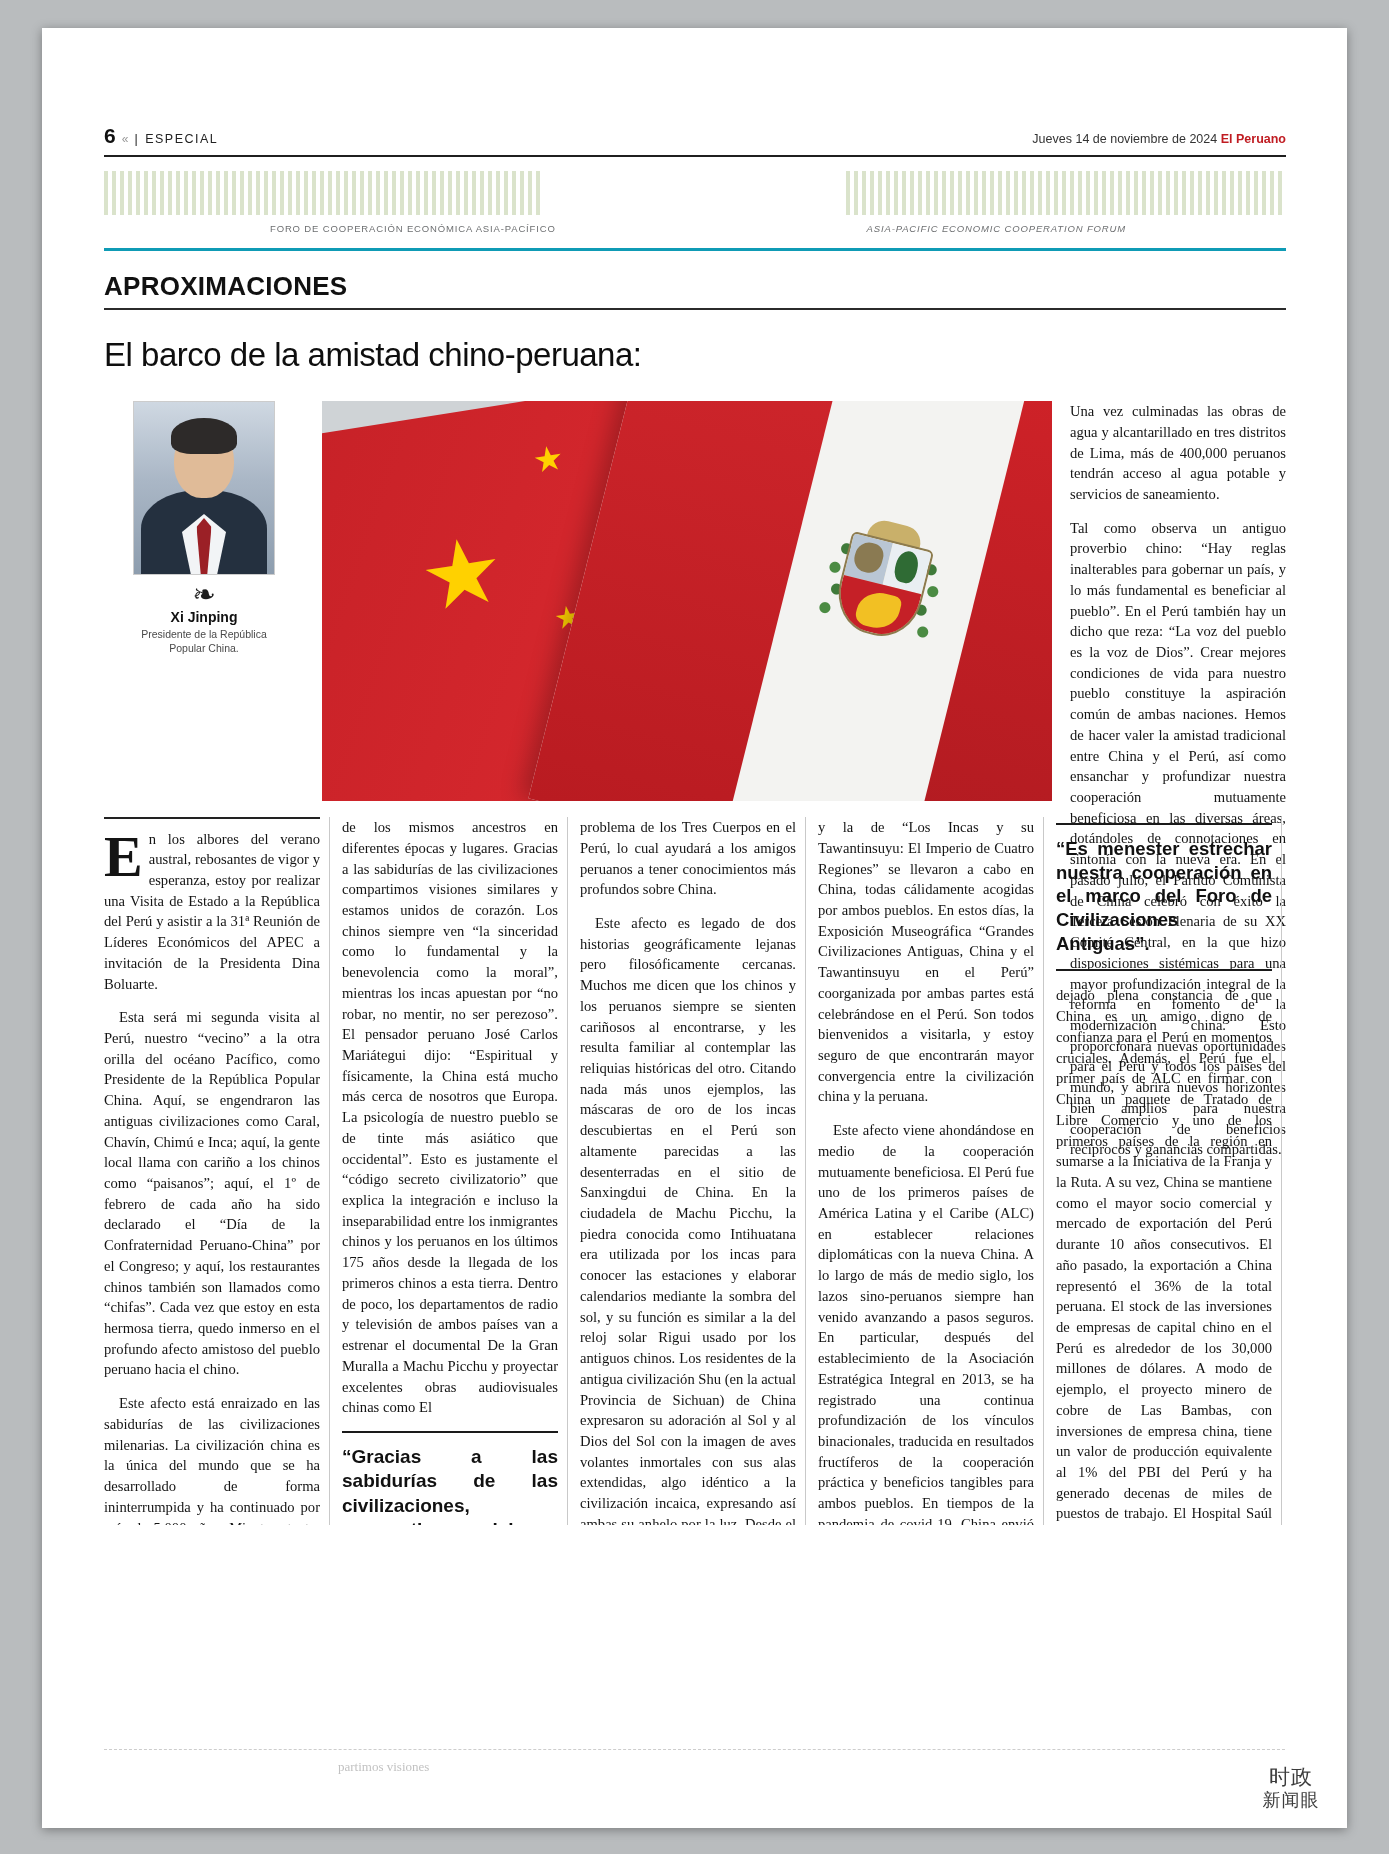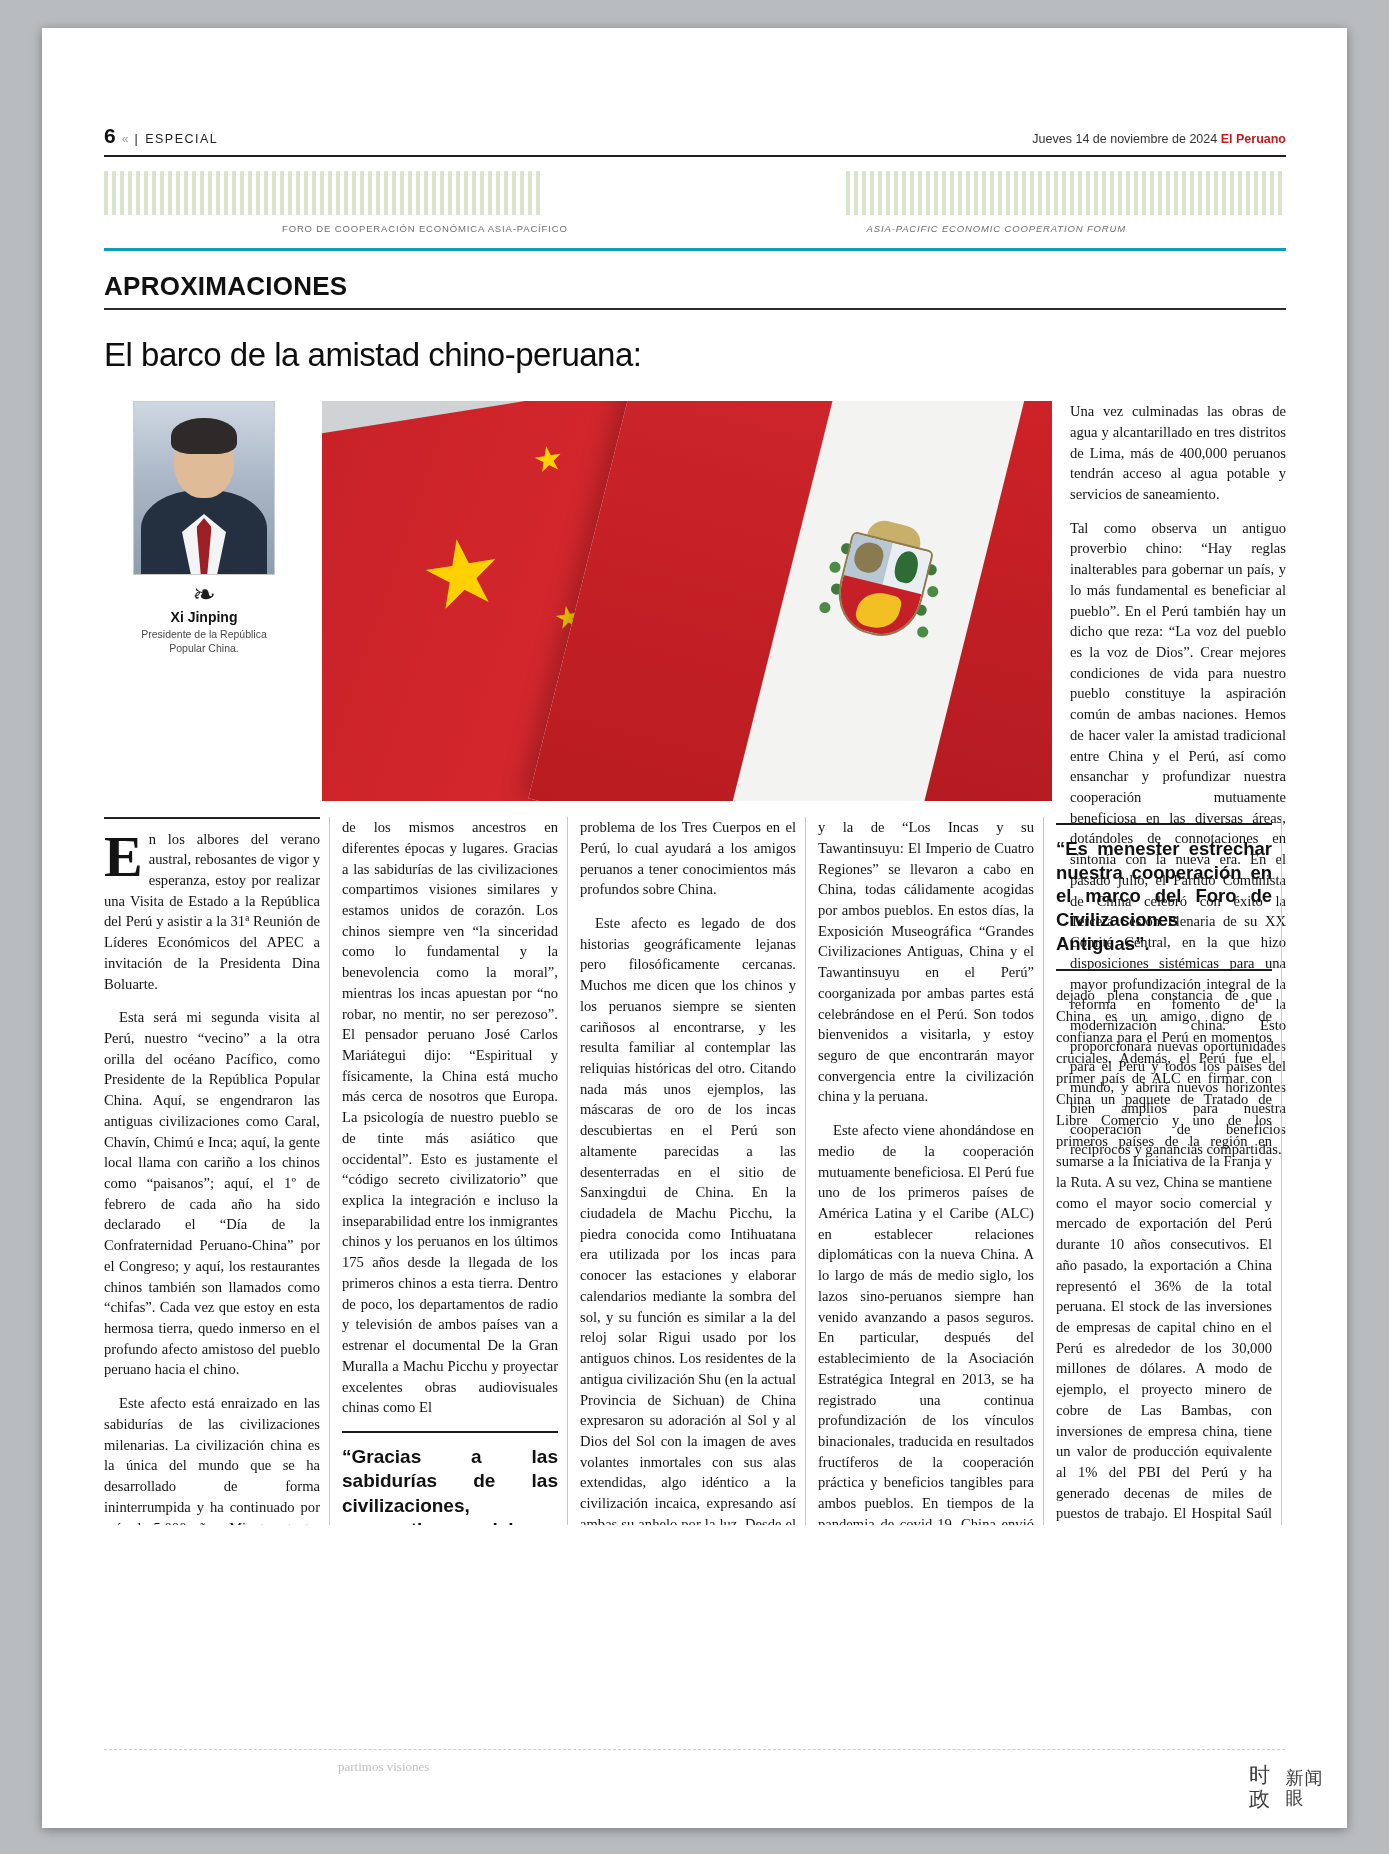--- a/index.html
+++ b/index.html
@@ -92,21 +92,21 @@
   .banner-strip.right { right: 0; width: 440px; }
   .banner-caption {
     position: absolute;
     top: 62px;
     font-family: "Liberation Sans", sans-serif;
     font-size: 9.5px;
     letter-spacing: 0.09em;
     color: #6d6f71;
     white-space: nowrap;
   }
-  .banner-caption.left { left: 178px; text-align: center; }
+  .banner-caption.left { left: 166px; text-align: center; }
   .banner-caption.right { right: 160px; font-style: italic; }
   .apec-logo {
     position: absolute;
     left: 50%;
     transform: translateX(-50%);
     top: 0;
     width: 230px;
     text-align: center;
   }
   .apec-swoosh {
@@ -447,21 +447,21 @@
   
   .watermark {
     position: absolute;
     right: 14px;
     bottom: 10px;
     width: 84px;
     height: 60px;
     background: rgba(255,255,255,0.82);
     border-radius: 3px;
     display: flex;
-    flex-direction: row;
+    flex-direction: column;
     align-items: center;
     justify-content: center;
     font-family: "DejaVu Sans", sans-serif;
     color: #3c3c3c;
     line-height: 1.12;
   }
   .watermark .w1 { font-size: 21px; letter-spacing: 1px; }
   .watermark .w2 { font-size: 18px; letter-spacing: 1px; }
 </style>
 </head>

